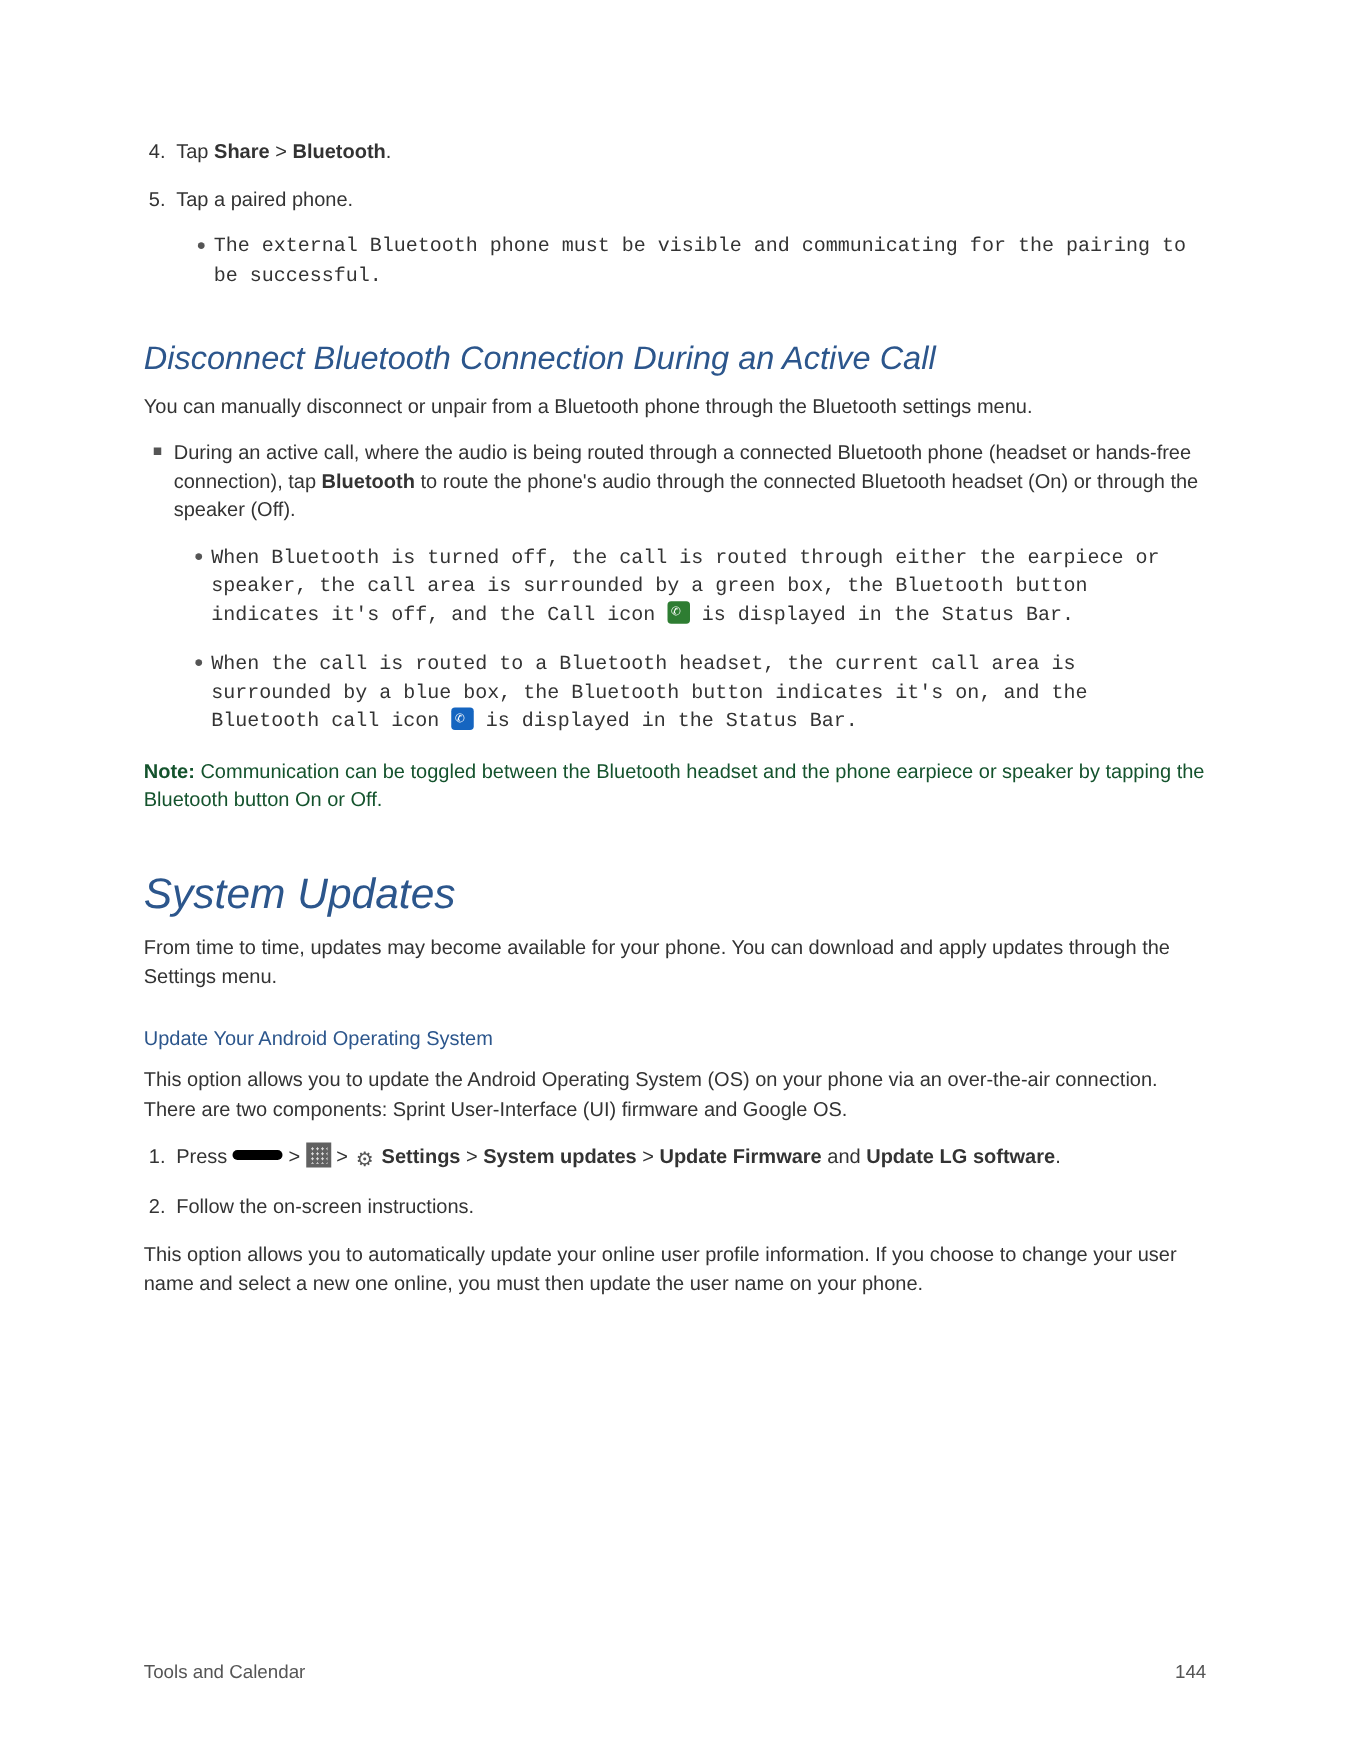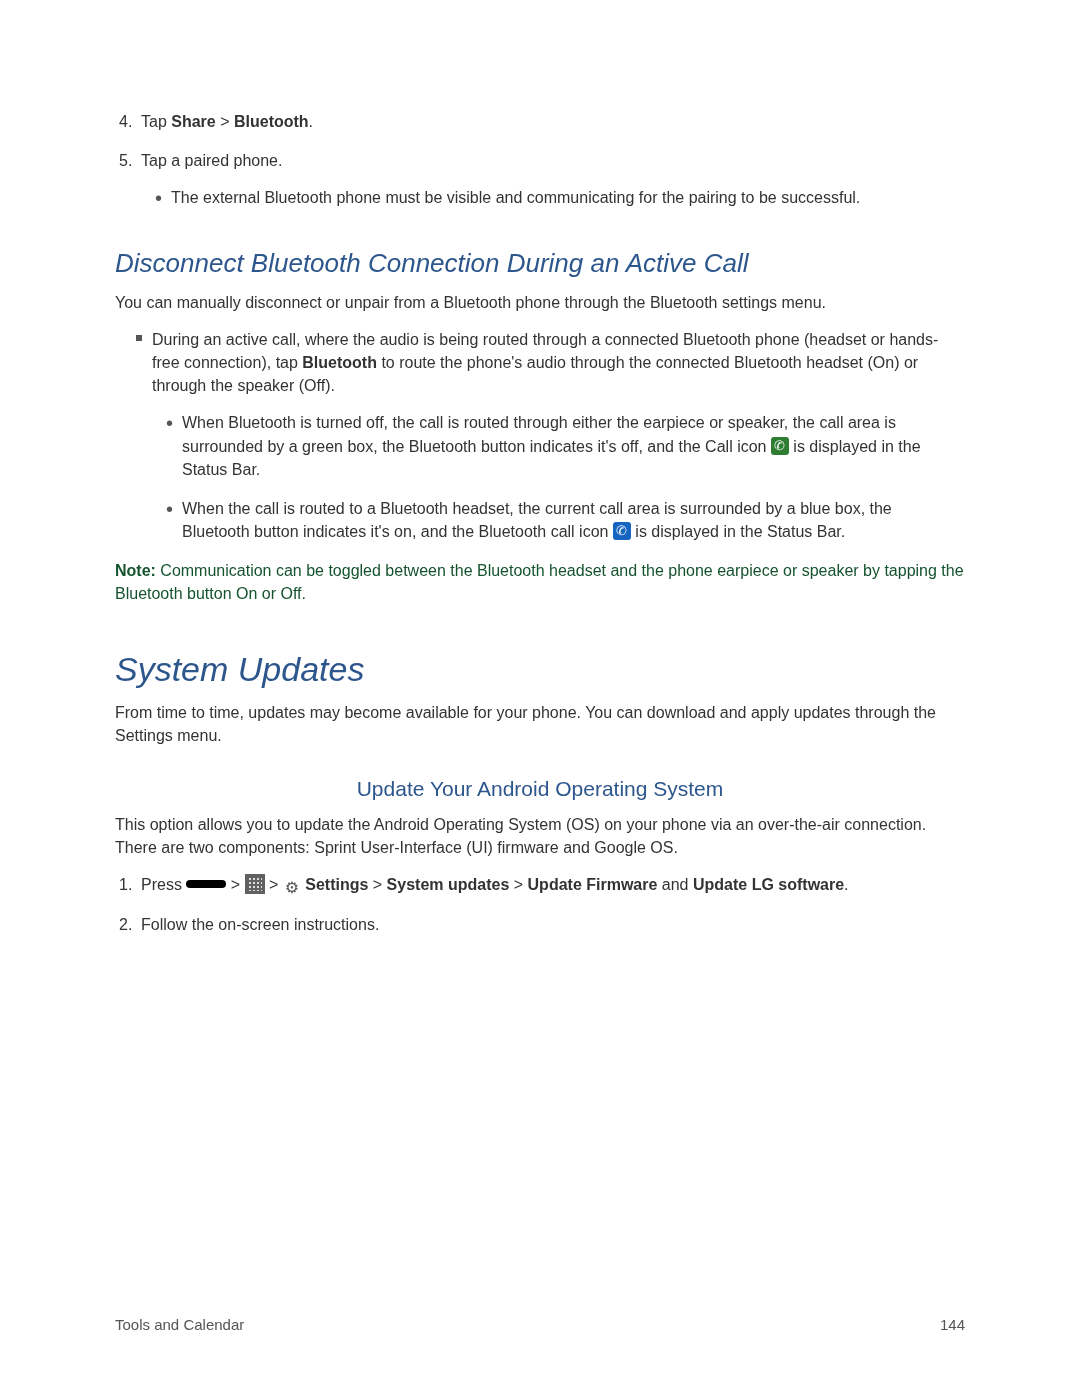--- a/index.html
+++ b/index.html
@@ -36,33 +36,34 @@
   }
   ul.sub-list {
     list-style: none;
     padding-left: 30px;
     margin: 14px 0 0 0;
   }
   ul.sub-list > li {
     position: relative;
     margin-bottom: 16px;
     line-height: 1.45;
+    font-family: Liberation Mono, monospace;
   }
   ul.sub-list > li::before {
     content: "•";
     font-size: 20px;
     position: absolute;
     left: -16px;
     top: -2px;
     color: #555;
   }
   .square-bullet {
     list-style: none;
     padding-left: 24px;
-    margin: 13px;
+    margin: 0;
   }
   .square-bullet > li {
     position: relative;
     margin-bottom: 14px;
     line-height: 1.45;
   }
   .square-bullet > li::before {
     content: "";
     width: 6px;
     height: 6px;
@@ -81,23 +82,22 @@
   h1.section-h1 {
     font-style: italic;
     font-weight: normal;
     color: #2c568c;
     font-size: 34px;
     margin: 44px 0 12px 0;
   }
   h3.section-h3 {
     font-weight: normal;
     color: #2c568c;
-    font-size: 21px;
+    font-size: 16px;
     margin: 30px 0 12px 0;
-    text-align: center;
   }
   p.body {
     line-height: 1.45;
     margin: 0 0 14px 0;
   }
   p.note {
     line-height: 1.45;
     color: #14532d;
     margin: 10px 0 0 0;
   }
@@ -177,21 +177,21 @@
   }
   ol.update-list > li::before {
     content: counter(up) ".";
     position: absolute;
     left: -22px;
   }
   .footer {
     position: absolute;
     left: 115px;
     right: 115px;
-    bottom: 64px;
+    bottom: 51px;
     display: flex;
     justify-content: space-between;
     font-size: 15px;
     color: #555;
   }
 </style>
 </head>
 <body>
 
 <div class="page">
@@ -235,18 +235,19 @@
   <h3 class="section-h3">Update Your Android Operating System</h3>
   <p class="body">This option allows you to update the Android Operating System (OS) on your phone via an over-the-air connection. There are two components: Sprint User-Interface (UI) firmware and Google OS.</p>
 
   <ol class="update-list">
     <li>
       <span>Press </span><span class="icon-dash"></span><span> &gt; </span><span class="icon-grid"></span><span> &gt; </span> <span class="icon-gear">⚙</span><span class="bold"> Settings</span><span> &gt; </span><span class="bold">System updates</span><span> &gt; </span><span class="bold">Update Firmware</span><span> and </span><span class="bold">Update LG software</span><span>.</span>
     </li>
     <li>Follow the on-screen instructions.</li>
   </ol>
 
+  <p class="body">This option allows you to automatically update your online user profile information. If you choose to change your user name and select a new one online, you must then update the user name on your phone.</p>
 
   <div class="footer">
     <span>Tools and Calendar</span>
     <span>144</span>
   </div>
 </div>
 
 </body></html>

